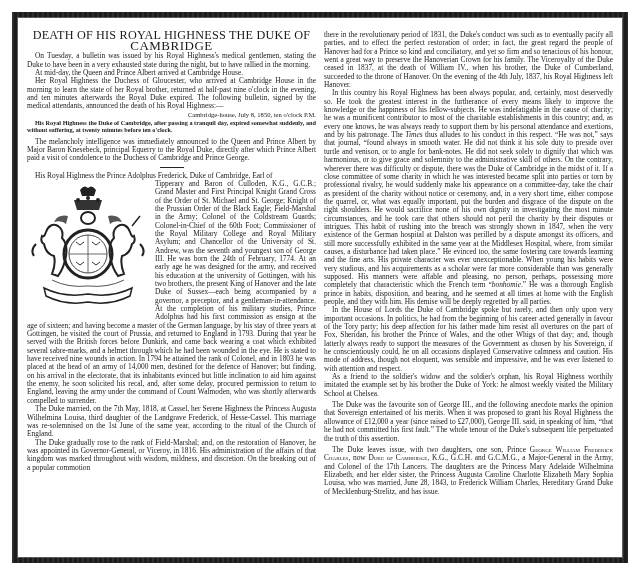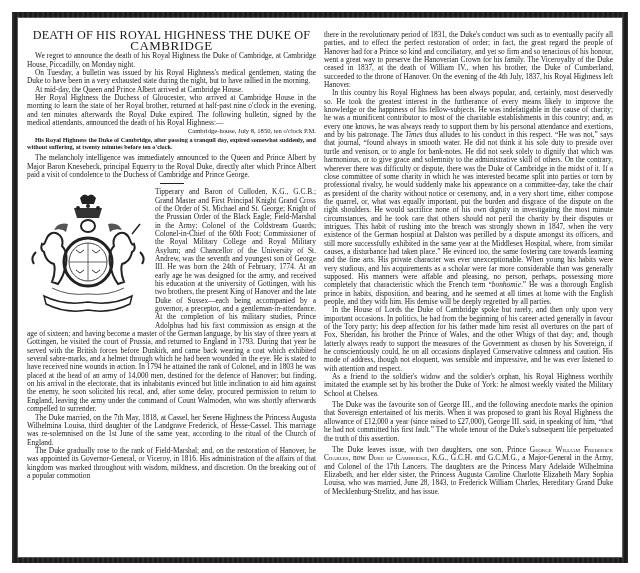--- a/index.html
+++ b/index.html
@@ -34,33 +34,33 @@
 </head>
 <body>
 
 <div class="frame">
   <div class="cols">
 
     <div class="col">
       <h1 class="title">DEATH OF HIS ROYAL HIGHNESS THE DUKE OF</h1>
       <div class="subtitle">CAMBRIDGE</div>
 
-      <p>We regret to announce the death of his Royal Highness the Duke of Cambridge, at Cambridge House, Piccadilly, on Monday night.</p>
       <p>On Tuesday, a bulletin was issued by his Royal Highness's medical gentlemen, stating the Duke to have been in a very exhausted state during the night, but to have rallied in the morning.</p>
       <p>At mid-day, the Queen and Prince Albert arrived at Cambridge House.</p>
       <p>Her Royal Highness the Duchess of Gloucester, who arrived at Cambridge House in the morning to learn the state of her Royal brother, returned at half-past nine o'clock in the evening, and ten minutes afterwards the Royal Duke expired. The following bulletin, signed by the medical attendants, announced the death of his Royal Highness:—</p>
 
       <p class="bulletin-head">Cambridge-house, July 8, 1850, ten o'clock P.M.</p>
       <p class="bulletin">His Royal Highness the Duke of Cambridge, after passing a tranquil day, expired somewhat suddenly, and without suffering, at twenty minutes before ten o'clock.</p>
 
       <p>The melancholy intelligence was immediately announced to the Queen and Prince Albert by Major Baron Knesebeck, principal Equerry to the Royal Duke, directly after which Prince Albert paid a visit of condolence to the Duchess of Cambridge and Prince George.</p>
 
       <div class="rule"></div>
 
       <div class="prince-block">
+        <p class="prince-lead">His Royal Highness the Prince Adolphus Frederick, Duke of Cambridge, Earl of</p>
         <div class="arms">
           <svg viewBox="0 0 120 130">
 
             <path d="M52 8 q4 -6 8 -2 q4 -4 8 2 l-2 6 h-12 z" fill="#222"></path>
             <path d="M46 18 h28 l-3 10 h-22 z" fill="#333"></path>
             <circle cx="50" cy="18" r="2" fill="#222"></circle>
               <circle cx="60" cy="16" r="2" fill="#222"></circle>
               <circle cx="70" cy="18" r="2" fill="#222"></circle>
 
             <path d="M40 34 q-10 -2 -14 6 q8 -2 12 2 z M80 34 q10 -2 14 6 q-8 -2 -12 2 z" fill="#555"></path>

